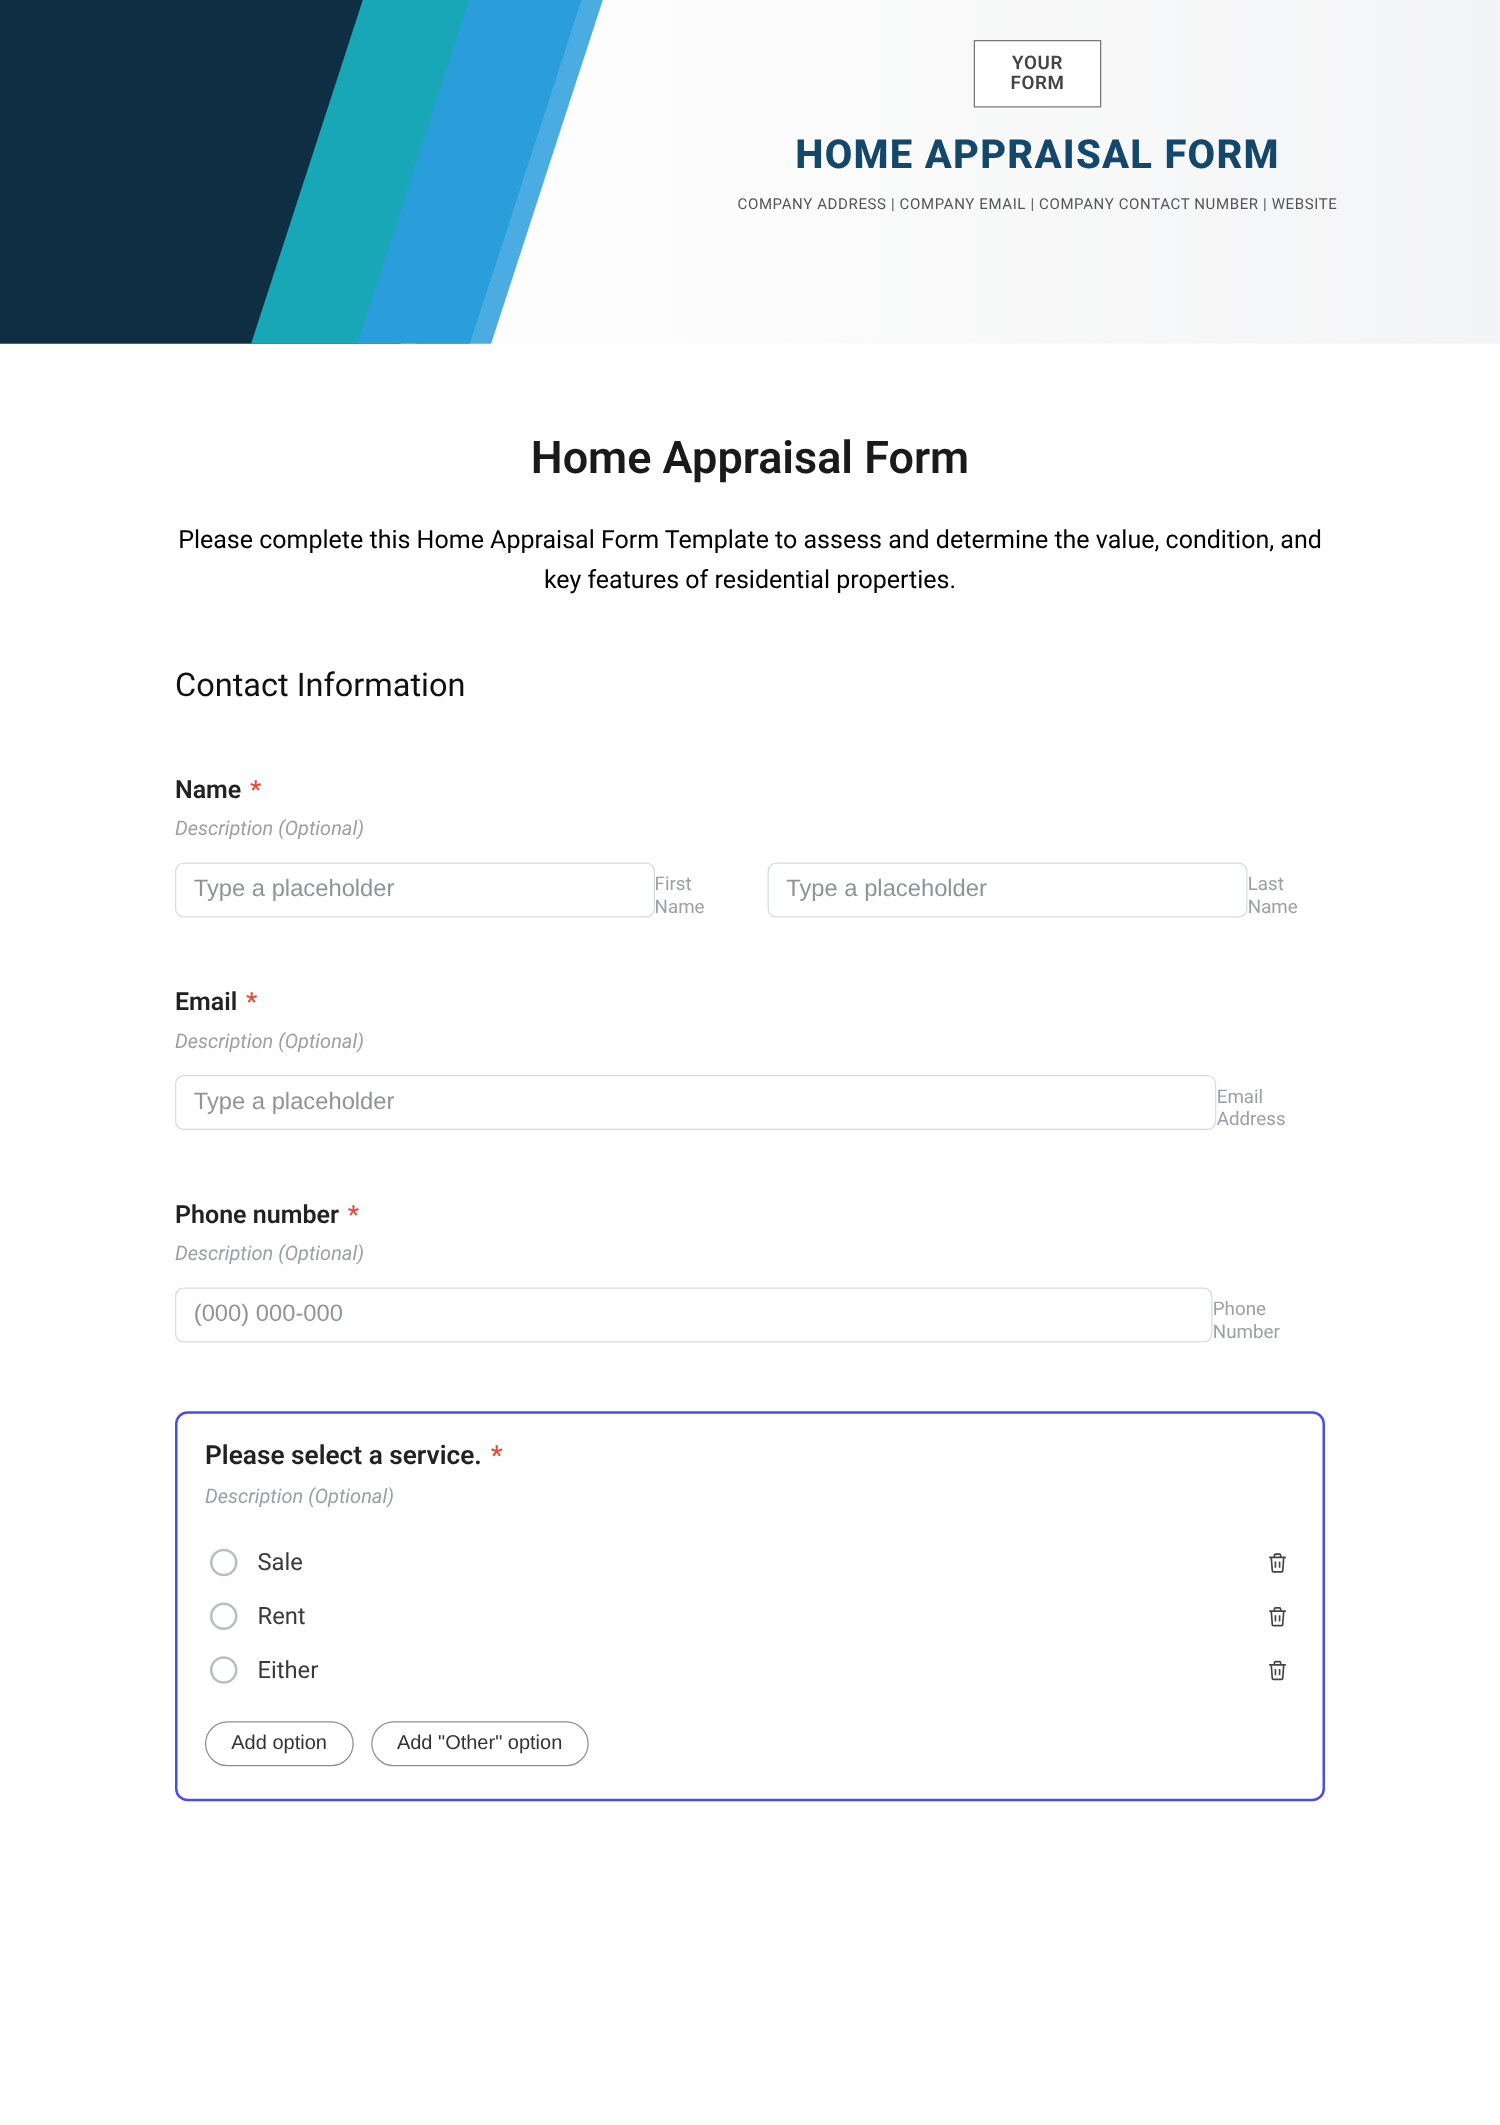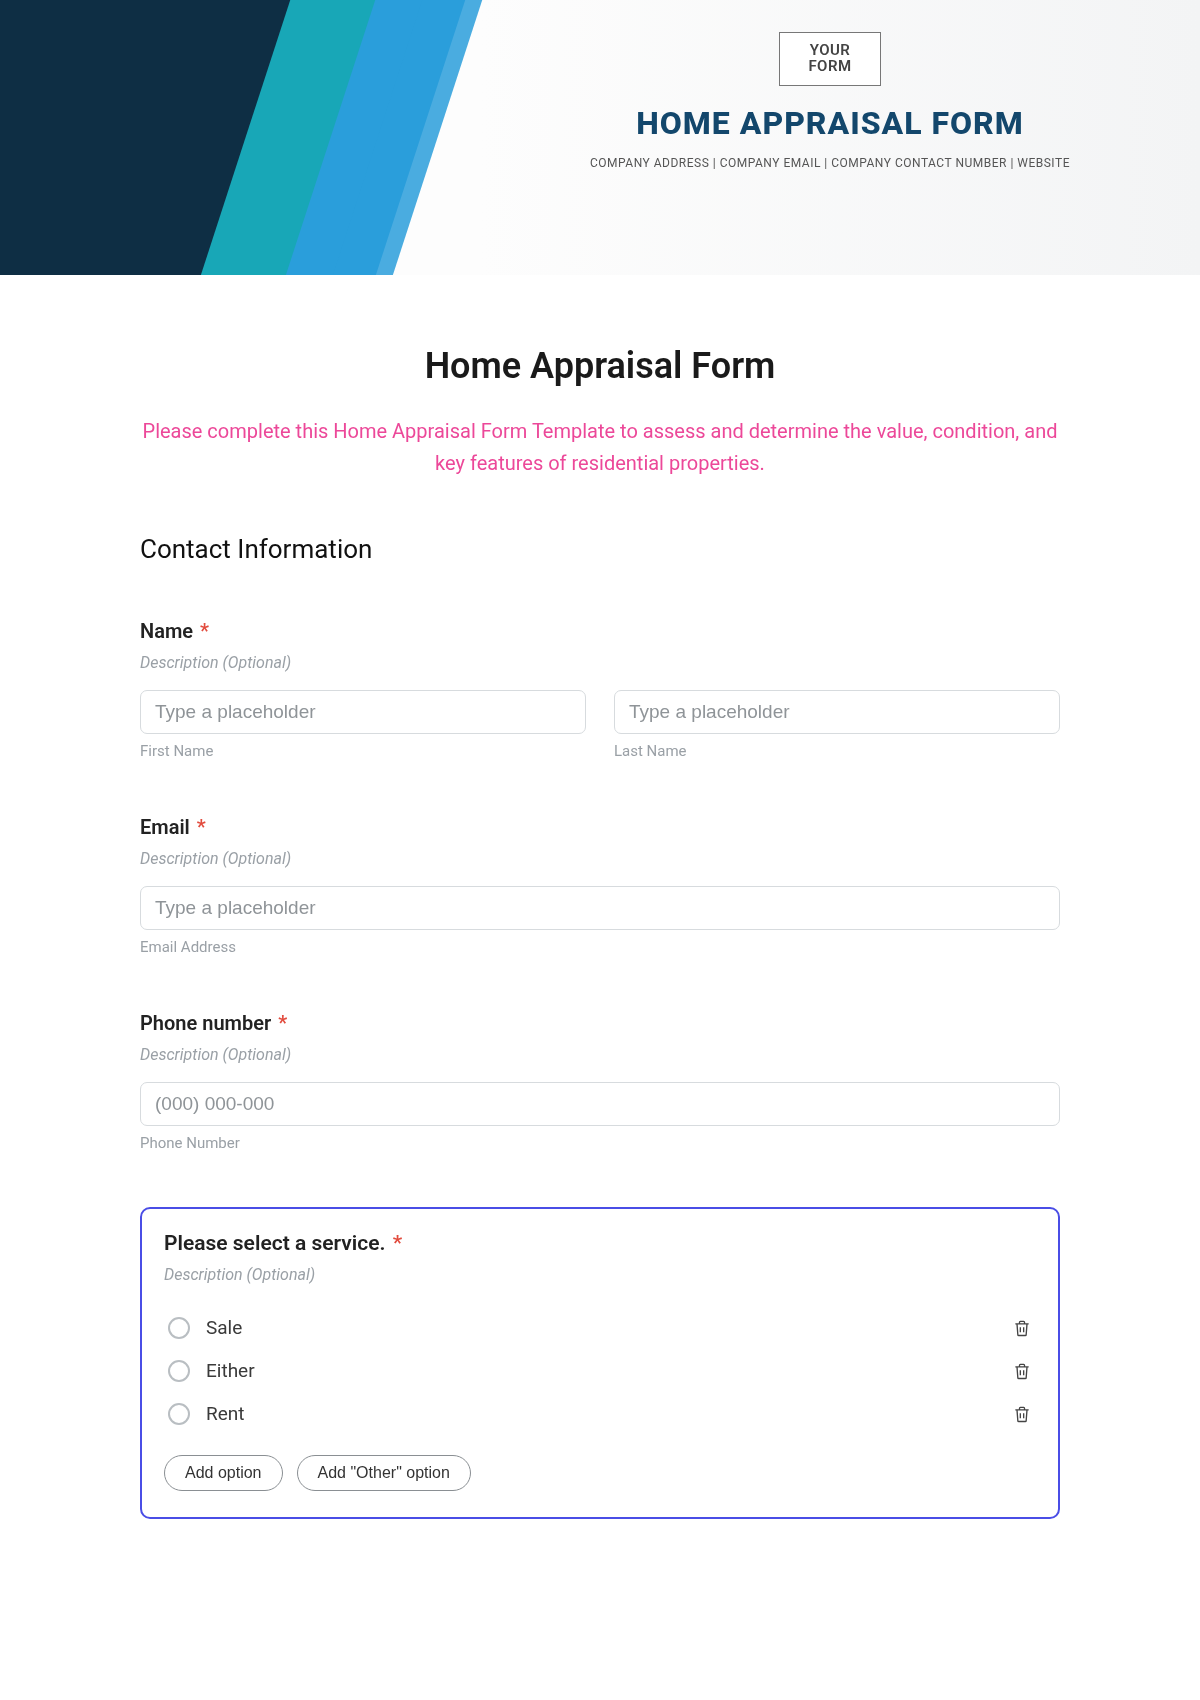--- a/index.html
+++ b/index.html
@@ -86,21 +86,21 @@
   .form-title {
     text-align: center;
     font-size: 36px;
     font-weight: 600;
     color: #1a1a1a;
   }
   .form-desc {
     text-align: center;
     margin-top: 28px;
     font-size: 20px;
-    color: #ec4899;
+    color: #000000;
     line-height: 1.6;
   }
   .section-heading {
     margin-top: 55px;
     font-size: 26px;
     font-weight: 400;
     color: #111;
   }
 
   
@@ -111,21 +111,21 @@
     color: #222;
   }
   .req { color: #e24c3e; margin-left: 2px; }
   .field-sublabel {
     margin-top: 10px;
     font-size: 16px;
     font-style: italic;
     color: #9aa0a6;
   }
   .row { display: flex; gap: 28px; margin-top: 18px; }
-  .col { flex: 1; display: flex; flex-direction: column; }
+  .col { flex: 1; display: flex; flex-direction: row; }
   input.text-input {
     width: 100%;
     font-size: 19px;
     padding: 10px 14px;
     border: 1px solid #d7dbde;
     border-radius: 7px;
     color: #333;
     background: #fff;
   }
   input.text-input::placeholder { color: #8f9498; }
@@ -264,40 +264,40 @@
         <span class="trash">
           <svg viewBox="0 0 24 24" width="20" height="22" fill="none" stroke="#444" stroke-width="1.6">
             <path d="M4 7h16M9 7V5a1 1 0 0 1 1-1h4a1 1 0 0 1 1 1v2M6 7l1 13a1 1 0 0 0 1 1h8a1 1 0 0 0 1-1l1-13"></path>
             <path d="M10 11v6M14 11v6"></path>
           </svg>
         </span>
       </div>
 
       <div class="radio-row">
         <span class="radio-circle"></span>
+        <span class="radio-text">Rent</span>
+        <span class="trash">
+          <svg viewBox="0 0 24 24" width="20" height="22" fill="none" stroke="#444" stroke-width="1.6">
+            <path d="M4 7h16M9 7V5a1 1 0 0 1 1-1h4a1 1 0 0 1 1 1v2M6 7l1 13a1 1 0 0 0 1 1h8a1 1 0 0 0 1-1l1-13"></path>
+            <path d="M10 11v6M14 11v6"></path>
+          </svg>
+        </span>
+      </div>
+
+      <div class="radio-row">
+        <span class="radio-circle"></span>
         <span class="radio-text">Either</span>
         <span class="trash">
           <svg viewBox="0 0 24 24" width="20" height="22" fill="none" stroke="#444" stroke-width="1.6">
             <path d="M4 7h16M9 7V5a1 1 0 0 1 1-1h4a1 1 0 0 1 1 1v2M6 7l1 13a1 1 0 0 0 1 1h8a1 1 0 0 0 1-1l1-13"></path>
             <path d="M10 11v6M14 11v6"></path>
           </svg>
         </span>
       </div>
 
-      <div class="radio-row">
-        <span class="radio-circle"></span>
-        <span class="radio-text">Rent</span>
-        <span class="trash">
-          <svg viewBox="0 0 24 24" width="20" height="22" fill="none" stroke="#444" stroke-width="1.6">
-            <path d="M4 7h16M9 7V5a1 1 0 0 1 1-1h4a1 1 0 0 1 1 1v2M6 7l1 13a1 1 0 0 0 1 1h8a1 1 0 0 0 1-1l1-13"></path>
-            <path d="M10 11v6M14 11v6"></path>
-          </svg>
-        </span>
-      </div>
-
     </div>
 
     <div class="btn-row">
       <button class="pill-btn">Add option</button>
       <button class="pill-btn">Add "Other" option</button>
     </div>
   </div>
 
 </div>
 

